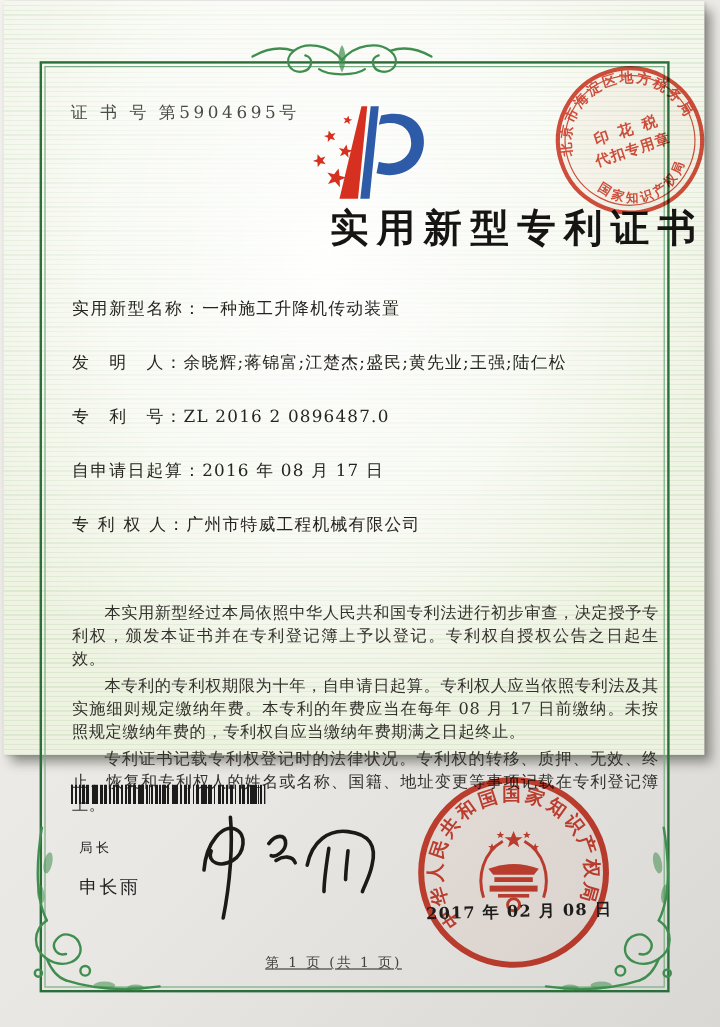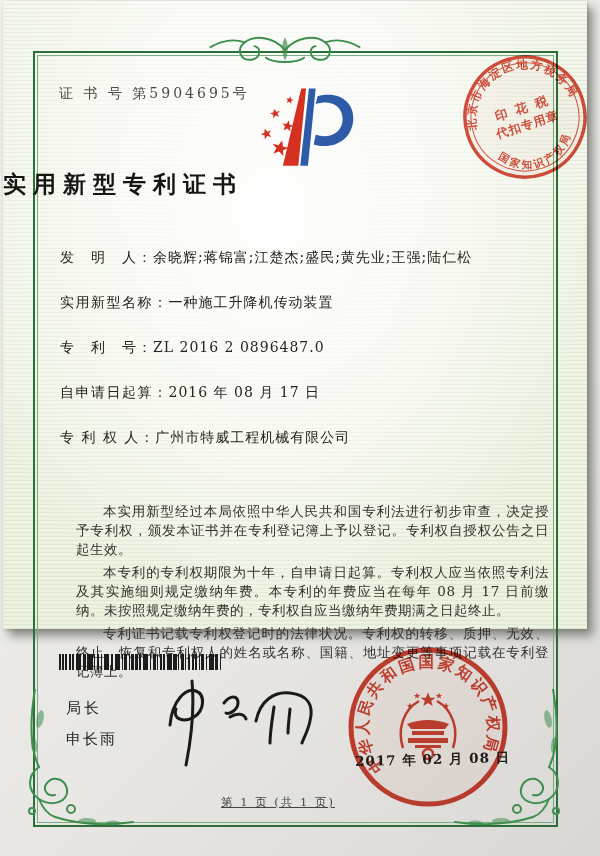--- a/index.html
+++ b/index.html
@@ -21,39 +21,39 @@
     border:2px solid #2c6e3a;
   }
   .frame::before{
     content:'';position:absolute;inset:2px;border:1px solid #79ae85;
   }
   .cert-no{
     position:absolute;left:56px;top:84px;font-size:14px;letter-spacing:3px;color:#4a4a45;
   }
   .logo{position:absolute;left:251px;top:84px;width:106px;height:90px;}
   .title{
-    position:absolute;left:0;top:168px;width:584px;text-align:left;
-    font-size:23px;font-weight:700;letter-spacing:7px;color:#171513;
+    position:absolute;left:0;top:168px;width:584px;text-align:right;
+    font-size:32px;font-weight:700;letter-spacing:7px;color:#171513;
   }
   .fields{position:absolute;left:57px;top:248px;width:486px;}
   .row{height:45px;font-size:14px;color:#26241f;letter-spacing:1px;white-space:nowrap;}
   .row .lab{letter-spacing:1.5px;}
   .paras{position:absolute;left:57px;top:501px;width:489px;}
   .paras p{
-    margin:0 0 4px 16px;font-size:13.5px;line-height:19px;color:#33312c;
+    margin:0 0 4px 0;font-size:13.5px;line-height:19px;color:#33312c;
     text-align:justify;text-indent:2em;letter-spacing:0.5px;
   }
   .barcode{
     position:absolute;left:56px;top:653px;width:162px;height:16px;
     background:
       repeating-linear-gradient(90deg,#1c1c1c 0 1.5px,transparent 1.5px 3.5px),
       repeating-linear-gradient(90deg,#1c1c1c 0 1px,transparent 1px 6.5px),
       repeating-linear-gradient(90deg,#1c1c1c 0 2px,transparent 2px 9.5px);
   }
-  .director-title{position:absolute;left:63px;top:698px;font-family:"DejaVu Sans","Liberation Sans",sans-serif;font-size:15px;font-weight:500;letter-spacing:3px;color:#222;text-align:right;}
+  .director-title{position:absolute;left:63px;top:698px;font-family:"DejaVu Sans","Liberation Sans",sans-serif;font-size:11px;font-weight:500;letter-spacing:3px;color:#222;text-align:right;}
   .director-name{position:absolute;left:63px;top:729px;font-family:Liberation Mono, monospace;font-size:15px;font-weight:500;letter-spacing:2px;color:#222;}
   .signature{position:absolute;left:153px;top:672px;width:165px;height:98px;}
   .office-seal{position:absolute;left:342px;top:643px;width:166px;height:166px;opacity:0.93;mix-blend-mode:multiply;}
   .date-stamp{
     position:absolute;left:352px;top:750px;font-size:13.5px;font-weight:600;color:#1d1c1a;
     letter-spacing:1px;transform:rotate(-1.5deg);white-space:nowrap;
   }
   .tax-seal{position:absolute;left:457px;top:51px;width:130px;height:130px;transform:rotate(-18deg);opacity:0.92;mix-blend-mode:multiply;}
   .footer{position:absolute;left:218px;top:794px;font-size:11.5px;letter-spacing:2px;color:#45433e;text-decoration:underline;}
   .orn-top{position:absolute;left:196px;top:28px;width:172px;height:42px;}
@@ -127,24 +127,24 @@
     </g>
     <polygon points="49,2 54,2 46,82 30,82" fill="#d63020"></polygon>
     <polygon points="57,2 64,2 56,82 48,82" fill="#2d5ba8"></polygon>
     <path d="M66,10 C88,4 104,16 103,34 C102,54 84,66 62,60 L64,50 C80,55 92,46 92,34 C92,20 80,13 64,18 Z" fill="#2d5ba8"></path>
   </svg>
 
   <div class="title">实用新型专利证书</div>
 
   <div class="fields">
     <div class="row">
+      <span class="lab">实用新型名称：</span><span class="val">一种施工升降机传动装置</span>
+    </div>
+    <div class="row">
       <span class="lab">发　明　人：</span><span class="val">余晓辉;蒋锦富;江楚杰;盛民;黄先业;王强;陆仁松</span>
-    </div>
-    <div class="row">
-      <span class="lab">实用新型名称：</span><span class="val">一种施工升降机传动装置</span>
     </div>
     <div class="row">
       <span class="lab">专　利　号：</span><span class="val">ZL 2016 2 0896487.0</span>
     </div>
     <div class="row">
       <span class="lab">自申请日起算：</span><span class="val">2016 年 08 月 17 日</span>
     </div>
     <div class="row">
       <span class="lab">专 利 权 人：</span><span class="val">广州市特威工程机械有限公司</span>
     </div>

